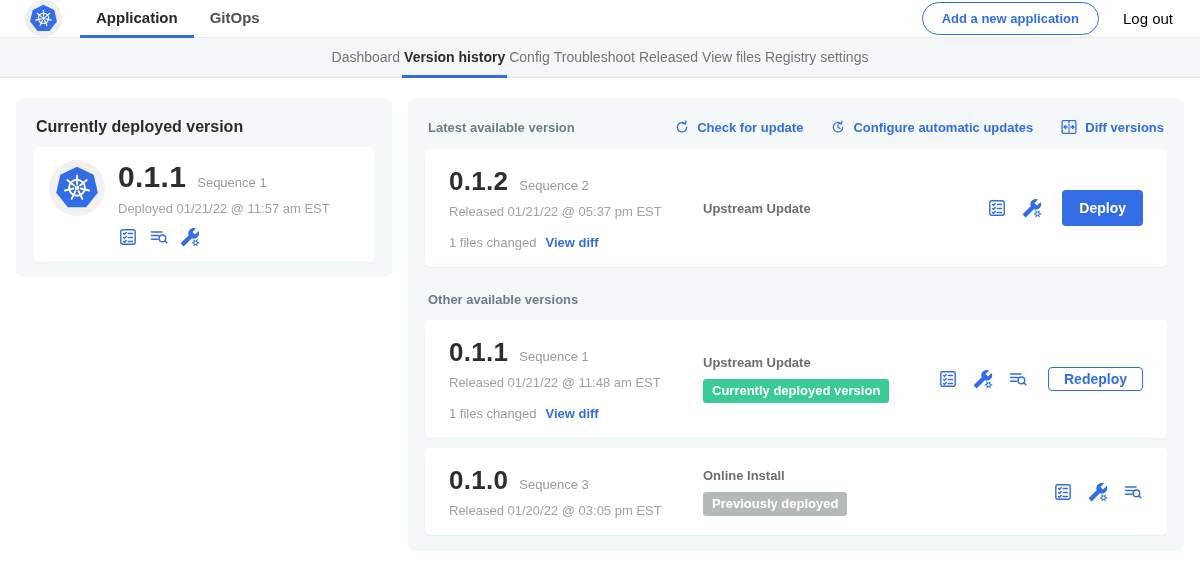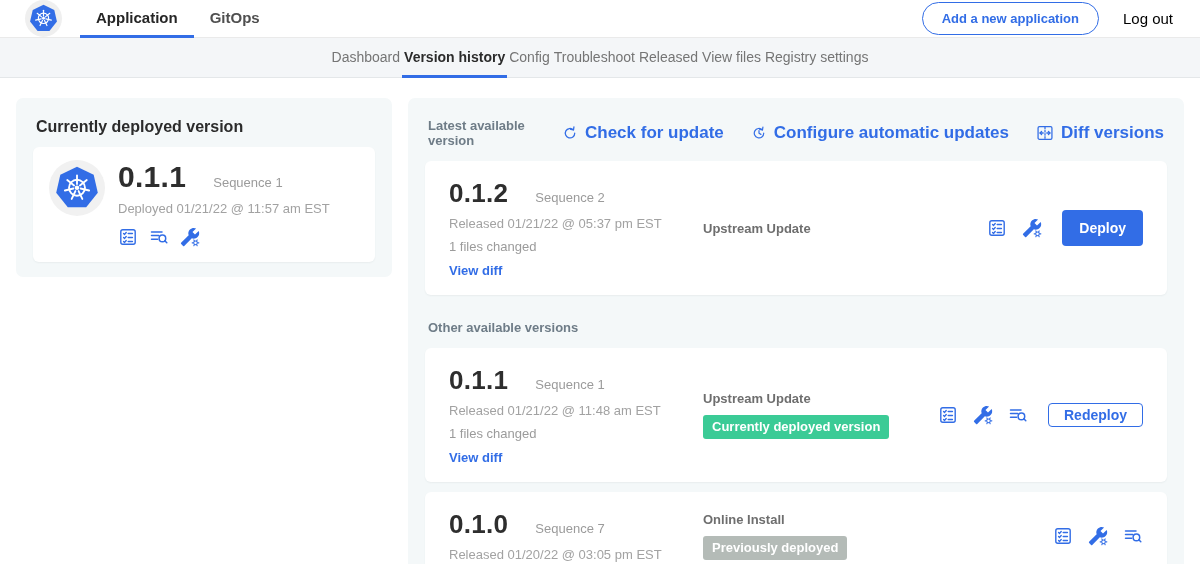--- a/index.html
+++ b/index.html
@@ -30,41 +30,41 @@
   .subnav-item.active{color:#2b2b2b;font-weight:700;border-bottom-color:var(--blue);}
 
   
   .main{display:flex;align-items:flex-start;gap:16px;padding:20px 16px;}
   .panel{background:var(--panel);border-radius:7px;}
   .left-panel{width:376px;padding:12px 17px 15px;flex-shrink:0;}
   .left-title{font-size:16px;font-weight:700;color:#2b2b2b;padding:8px 3px 11px;}
   .deployed-card{background:#fff;border-radius:6px;box-shadow:0 1px 2px rgba(50,60,70,.06);padding:13px 16px 15px;display:flex;gap:13px;}
   .k8s-ring{width:56px;height:56px;border-radius:50%;background:#f1f1f1;display:flex;align-items:center;justify-content:center;flex-shrink:0;}
   .k8s-ring svg{width:48px;height:48px;display:block;}
-  .version-line{display:flex;align-items:baseline;gap:27px;}
+  .version-line{display:flex;align-items:baseline;gap:11px;}
   .version-big{font-size:30px;font-weight:800;color:#2e2e2e;letter-spacing:.3px;}
   .seq{font-size:13px;color:#9b9b9b;}
   .muted-line{font-size:13px;color:#a2a2a2;margin-top:7px;}
   .icon-row{display:flex;gap:11px;margin-top:11px;}
   .icon{width:20px;height:20px;color:var(--blue);display:block;}
   .icon.clickable{cursor:pointer;}
   .icon-sm{width:16px;height:16px;}
   .icon-md{width:18px;height:18px;}
 
   .right-panel{flex:1;padding:12px 17px 16px;}
   .right-header{display:flex;align-items:center;justify-content:space-between;padding:8px 3px 13px;}
   .right-title,.other-title{font-size:13px;color:#6e7c87;}
   .header-links{display:flex;align-items:center;gap:27px;}
-  .hlink{display:flex;align-items:center;gap:7px;color:var(--blue);font-size:17px;font-weight:700;cursor:pointer;white-space:nowrap;}
+  .hlink{display:flex;align-items:center;gap:7px;color:var(--blue);font-size:13px;font-weight:700;cursor:pointer;white-space:nowrap;}
 
   .version-row{background:#fff;border-radius:6px;box-shadow:0 1px 2px rgba(50,60,70,.06);padding:17px 24px;display:flex;align-items:center;}
   .version-row + .version-row{margin-top:10px;}
   .vcol{width:232px;flex-shrink:0;}
   .version-md{font-size:26px;font-weight:800;color:#2e2e2e;letter-spacing:.3px;}
-  .files-line{display:flex;align-items:baseline;gap:9px;font-size:13px;color:#9b9b9b;margin-top:8px;flex-direction:column;}
+  .files-line{display:flex;align-items:baseline;gap:9px;font-size:13px;color:#9b9b9b;margin-top:16px;}
   .view-diff{color:var(--blue);font-weight:700;font-size:13px;cursor:pointer;}
   .mcol{flex:1;padding-left:22px;}
   .source{font-size:13px;font-weight:700;color:#6e6e6e;}
   .badge{display:inline-block;margin-top:9px;color:#fff;font-size:13px;font-weight:700;padding:4px 9px 5px;border-radius:3px;}
   .badge.green{background:var(--green);}
   .badge.gray{background:var(--badge-gray);}
   .actions{display:flex;align-items:center;gap:15px;margin-left:auto;}
   .btn-primary{background:var(--blue);border:none;color:#fff;font-size:14px;font-weight:700;padding:10px 17px;border-radius:4px;margin-left:5px;cursor:pointer;font-family:inherit;}
   .btn-outline{background:#fff;border:1.5px solid var(--blue);color:var(--blue);font-size:14px;font-weight:700;padding:3px 15px;border-radius:4px;margin-left:5px;cursor:pointer;font-family:inherit;}
   .other-title{margin:25px 3px 13px;}
@@ -292,21 +292,21 @@
             <use href="#i-logs"></use>
           </svg>
         <button class="btn-outline">Redeploy</button>
       </div>
     </article>
 
     <article class="version-row">
       <div class="vcol">
         <div class="version-line">
           <span class="version-md">0.1.0</span>
-          <span class="seq">Sequence 7</span>
+          <span class="seq">Sequence 3</span>
         </div>
         <div class="muted-line">Released 01/20/22 @ 03:05 pm EST</div>
       </div>
       <div class="mcol">
         <div class="source">Online Install</div>
         <span class="badge gray">Previously deployed</span>
       </div>
       <div class="actions">
         <svg class="icon clickable">
             <use href="#i-checklist"></use>

